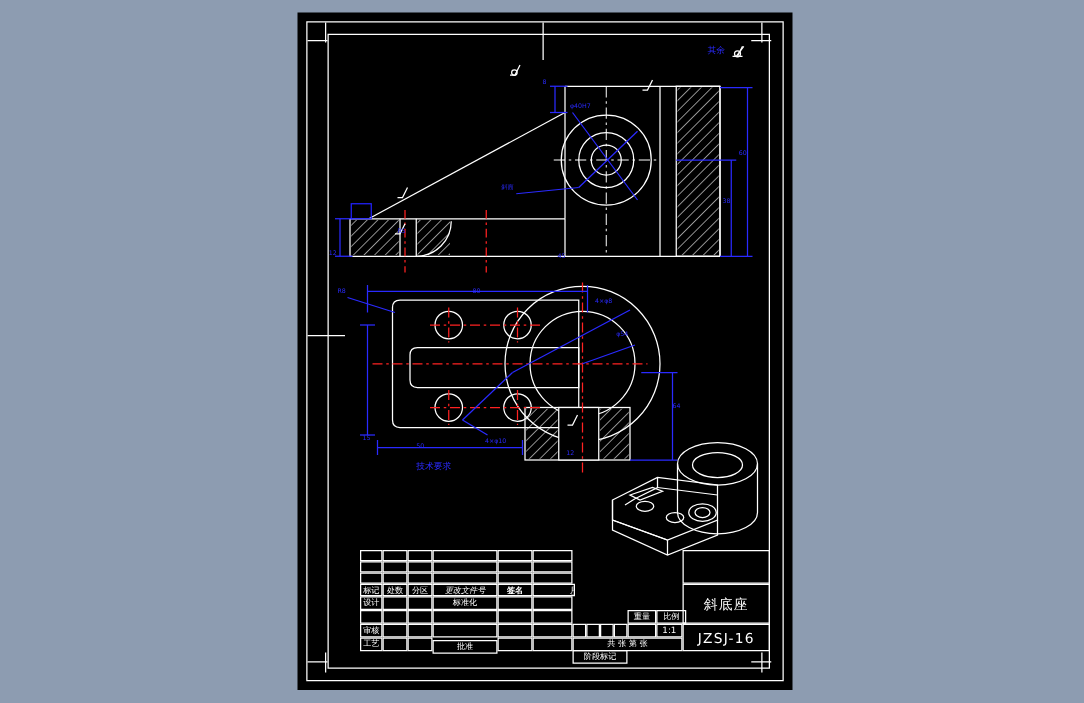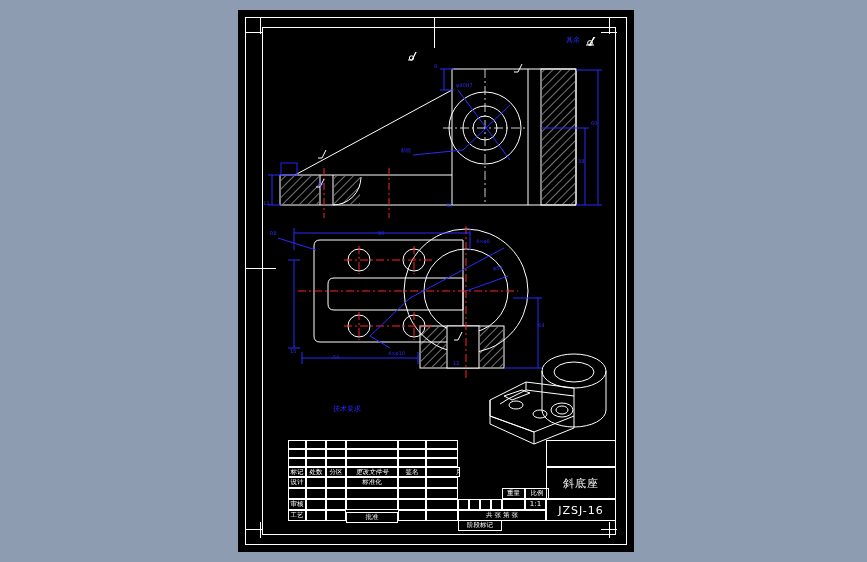--- a/index.html
+++ b/index.html
@@ -232,21 +232,21 @@
     <div class="btxt" style="left:140px;top:220px;">80</div>
     <div class="btxt" style="left:52px;top:338px;">15</div>
     <div class="btxt" style="left:95px;top:344px;">50</div>
     <div class="btxt" style="left:300px;top:312px;">64</div>
     <div class="btxt" style="left:32px;top:220px;">R8</div>
     <div class="btxt" style="left:215px;top:350px;">12</div>
     <div class="btxt" style="left:238px;top:228px;">4×φ8</div>
     <div class="btxt" style="left:255px;top:255px;">φ54</div>
     <div class="btxt" style="left:150px;top:340px;">4×φ10</div>
 
-    <div class="btxt" style="left:95px;top:396px;font-size:7px;">技术要求</div>
+    <div class="btxt" style="left:95px;top:360px;font-size:7px;">技术要求</div>
 
     <svg width="140" height="100" style="left:240px;top:328px;">
       <g stroke="#ffffff" stroke-width="1" fill="none">
 
         <ellipse cx="96" cy="33" rx="32" ry="17"></ellipse>
         <ellipse cx="96" cy="34" rx="20" ry="10"></ellipse>
 
         <path d="M64,33 L64,72 A32,17 0 0 0 128,72 L128,33"></path>
 
         <path d="M12,62 L48,44 L96,50 L96,78 L56,94 L12,78 Z"></path>
@@ -285,21 +285,21 @@
       <div class="cell" style="left:18px;top:18px;width:20px;height:9px;"></div>
       <div class="cell" style="left:38px;top:18px;width:20px;height:9px;"></div>
       <div class="cell" style="left:58px;top:18px;width:52px;height:9px;"></div>
       <div class="cell" style="left:110px;top:18px;width:28px;height:9px;"></div>
       <div class="cell" style="left:138px;top:18px;width:32px;height:9px;"></div>
 
       <div class="cell cn" style="left:0px;top:27px;width:18px;height:10px;text-align:right;">标记</div>
       <div class="cell cn" style="left:18px;top:27px;width:20px;height:10px;">处数</div>
       <div class="cell cn" style="left:38px;top:27px;width:20px;height:10px;">分区</div>
       <div class="cell cn" style="left:58px;top:27px;width:52px;height:10px;font-style:italic;">更改文件号</div>
-      <div class="cell cn" style="left:110px;top:27px;width:28px;height:10px;">签名</div>
+      <div class="cell cn" style="left:110px;top:27px;width:28px;height:10px;font-weight:bold;">签名</div>
       <div class="cell cn" style="left:138px;top:27px;width:32px;height:10px;padding-left:32px;">年月日</div>
 
       <div class="cell cn" style="left:0px;top:37px;width:18px;height:11px;">设计</div>
       <div class="cell" style="left:18px;top:37px;width:20px;height:11px;"></div>
       <div class="cell" style="left:38px;top:37px;width:20px;height:11px;"></div>
       <div class="cell cn" style="left:58px;top:37px;width:52px;height:11px;">标准化</div>
       <div class="cell" style="left:110px;top:37px;width:28px;height:11px;"></div>
       <div class="cell" style="left:138px;top:37px;width:32px;height:11px;"></div>
 
       <div class="cell cn" style="left:0px;top:48px;width:18px;height:11px;"></div>

